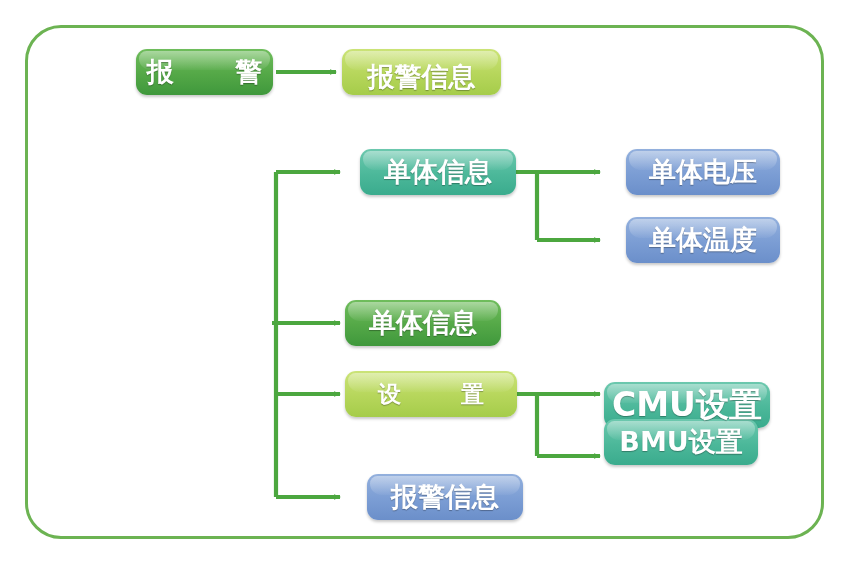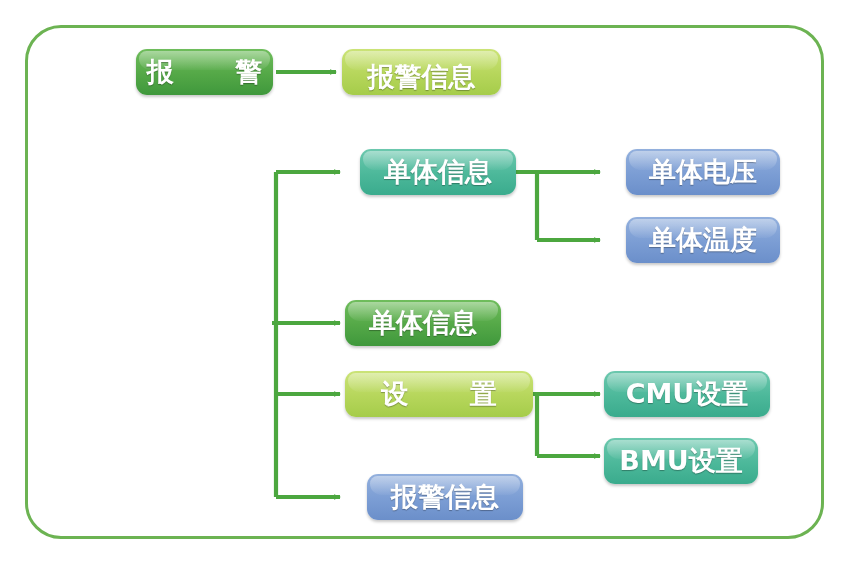--- a/index.html
+++ b/index.html
@@ -90,29 +90,29 @@
 
   <div class="node c-blue" style="left:604px;top:217px;width:154px;height:46px;font-size:27px;">
     <span class="txt">单体温度</span>
   </div>
 
 
   <div class="node c-green" style="left:345px;top:300px;width:156px;height:46px;font-size:27px;">
     <span class="txt">单体信息</span>
   </div>
 
-  <div class="node c-lime wide-gap" style="left:345px;top:371px;width:188px;height:46px;font-size:27px;">
+  <div class="node c-lime wide-gap" style="left:345px;top:371px;width:172px;height:46px;font-size:23px;">
     <span class="txt">设 置</span>
   </div>
 
-  <div class="node c-teal" style="left:604px;top:371px;width:166px;height:46px;font-size:27px;">
+  <div class="node c-teal" style="left:604px;top:382px;width:166px;height:46px;font-size:33px;">
     <span class="txt">CMU设置</span>
   </div>
 
-  <div class="node c-teal" style="left:604px;top:438px;width:154px;height:46px;font-size:27px;">
+  <div class="node c-teal" style="left:604px;top:419px;width:154px;height:46px;font-size:27px;">
     <span class="txt">BMU设置</span>
   </div>
 
   <div class="node c-blue" style="left:345px;top:474px;width:156px;height:46px;font-size:27px;">
     <span class="txt">报警信息</span>
   </div>
 
 </div>
 
 </body></html>

